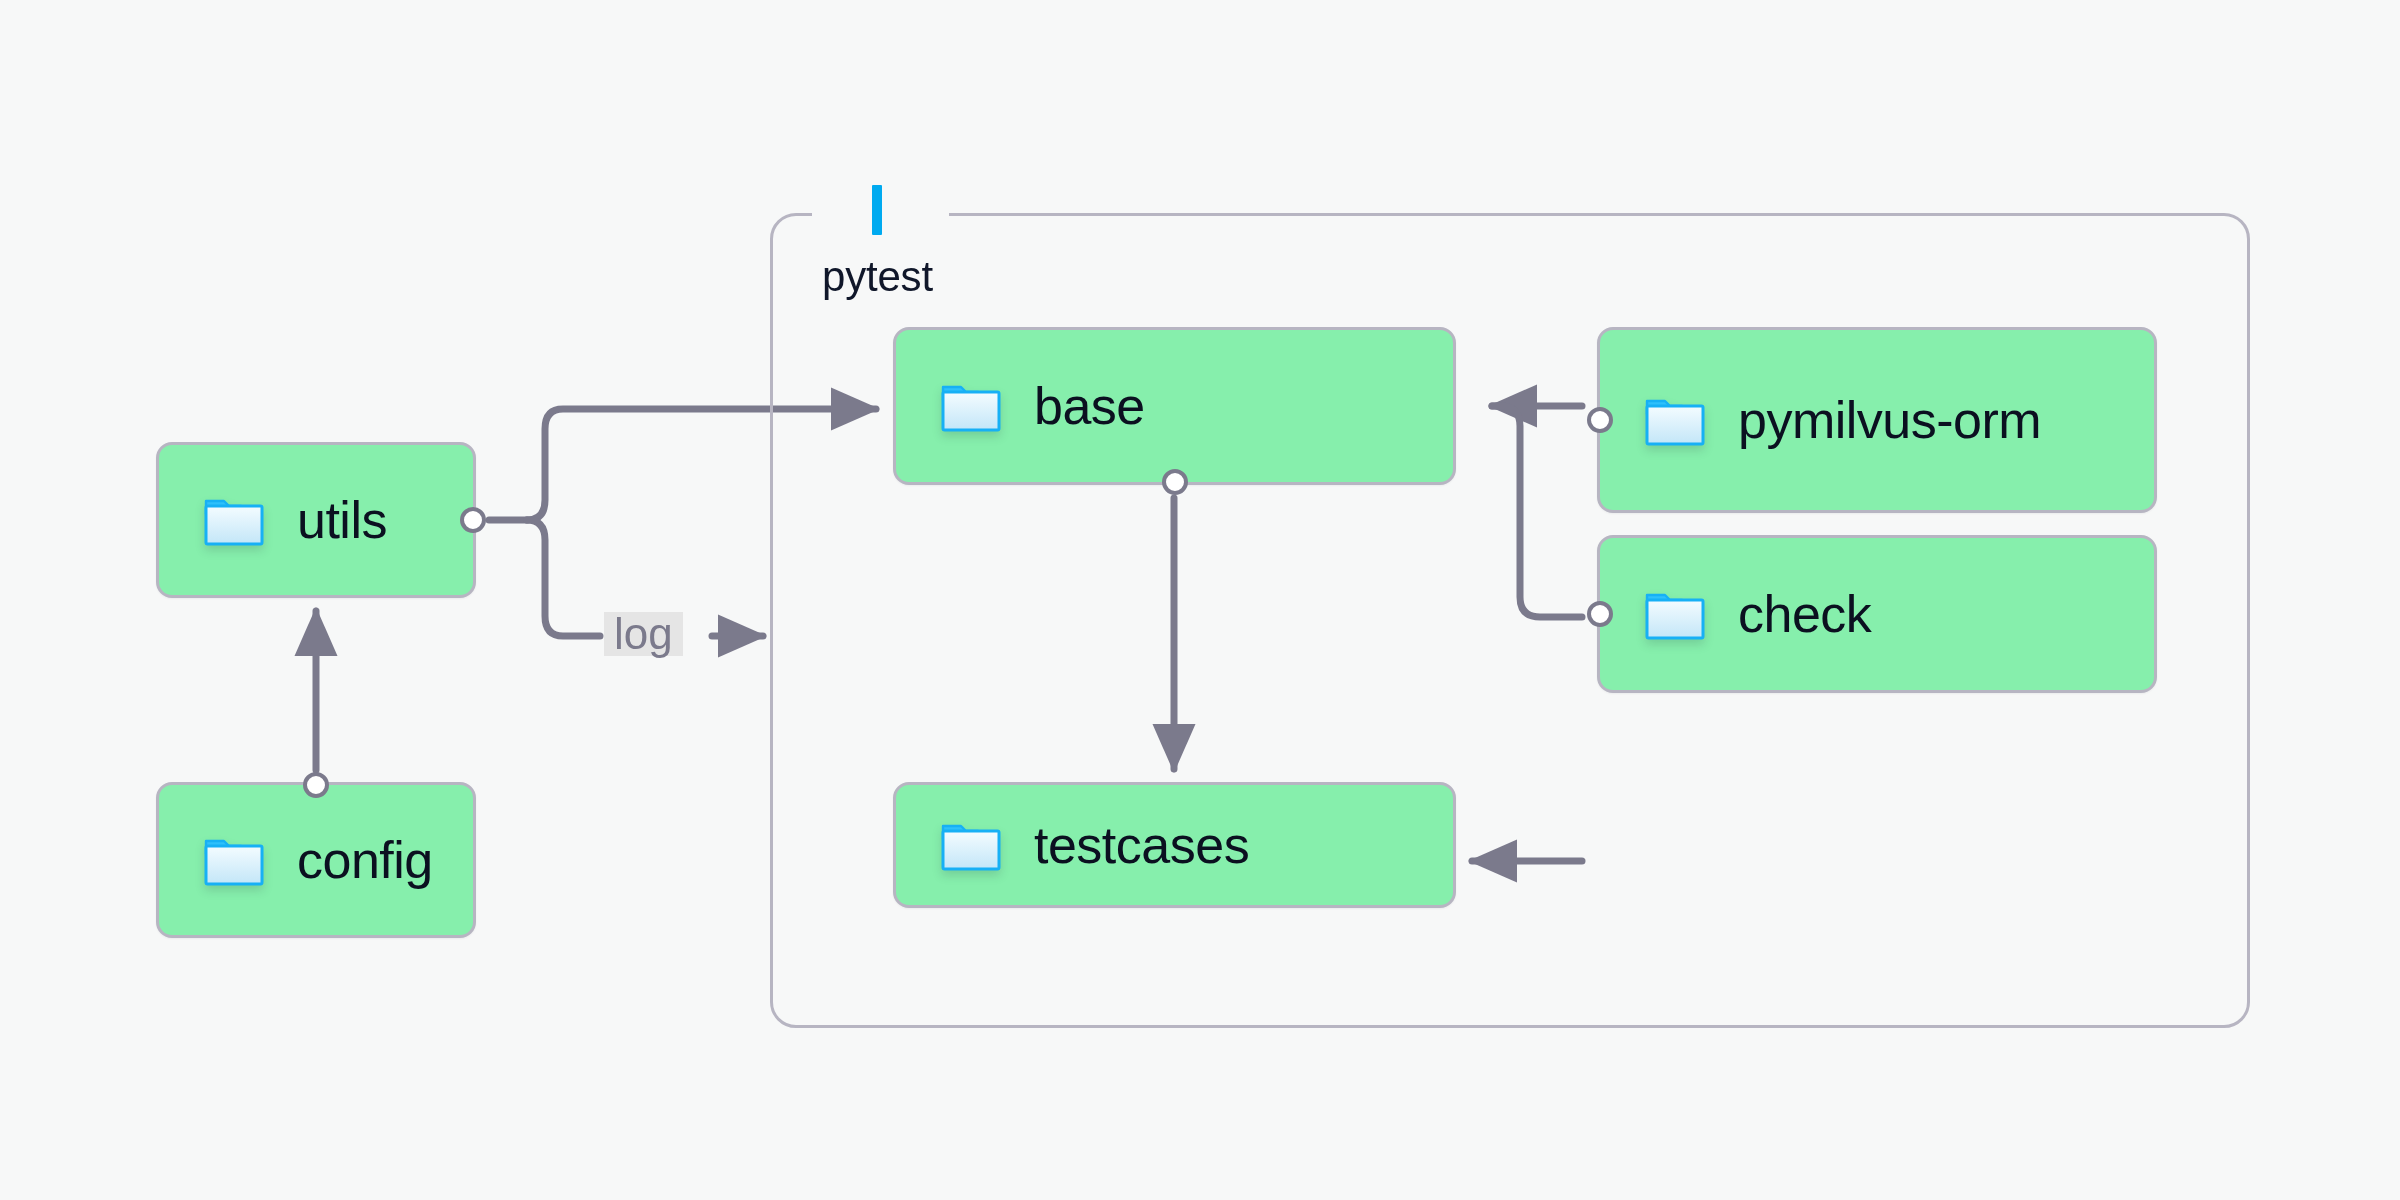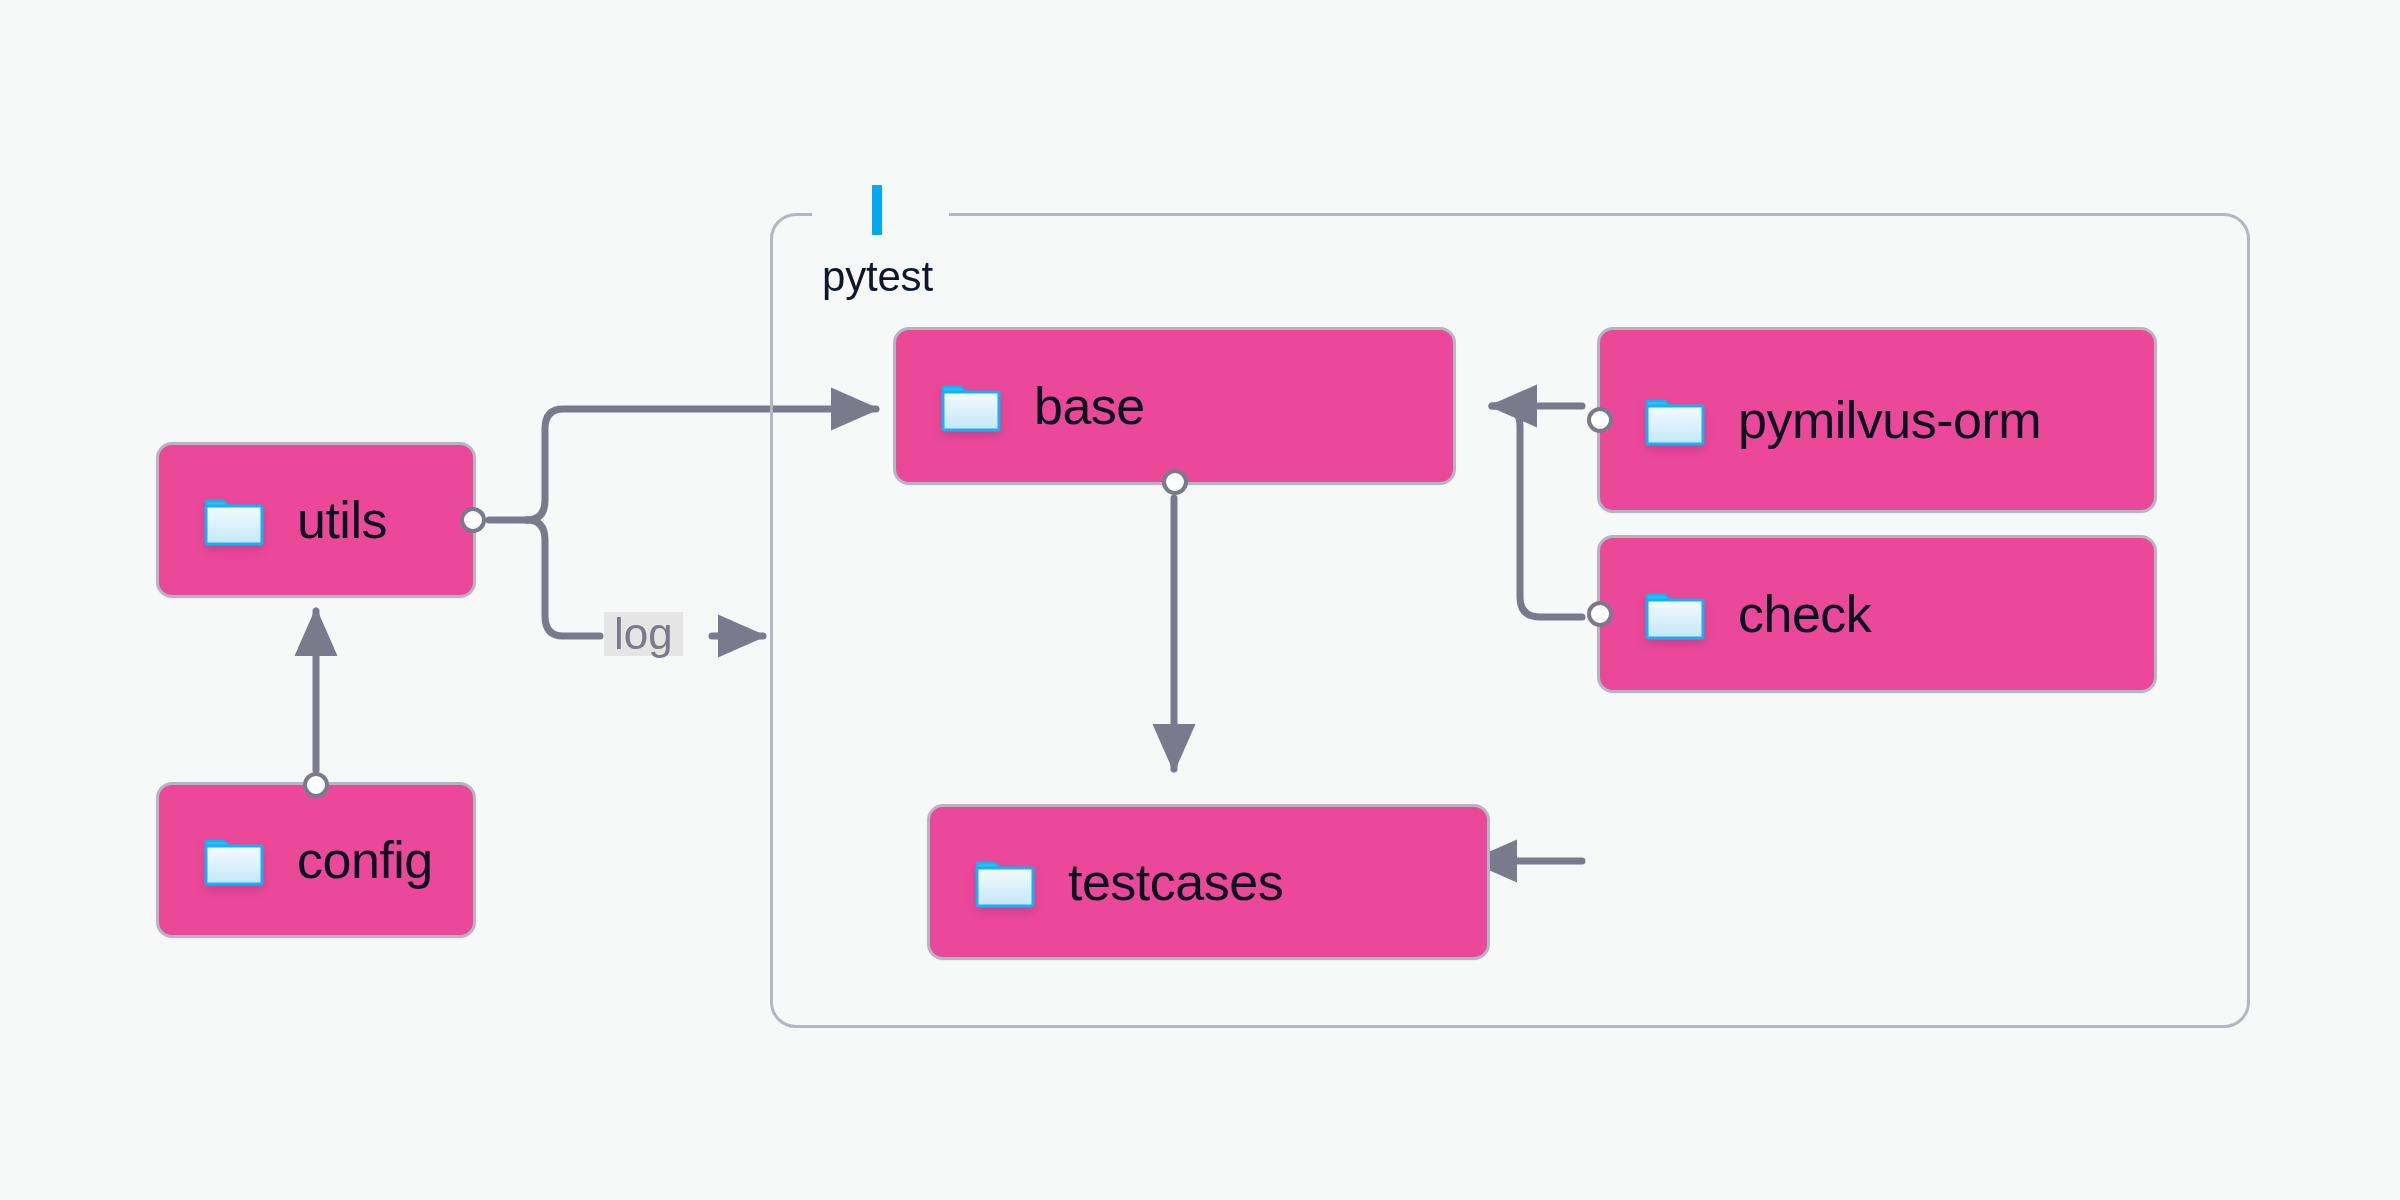--- a/index.html
+++ b/index.html
@@ -58,21 +58,21 @@
     font-size: 42px;
     color: #10172a;
     letter-spacing: -0.2px;
     white-space: nowrap;
   }
 
   
   .node {
     position: absolute;
     box-sizing: border-box;
-    background: #ec4899;
+    background: #86efac;
     border: 3px solid #b7b5c2;
     border-radius: 16px;
     display: flex;
     align-items: center;
     padding-left: 44px;
     gap: 32px;
     box-shadow: 0 1px 2px rgba(16,23,42,0.05);
   }
   .node-label {
     font-size: 52px;
@@ -188,21 +188,21 @@
     <span class="folder-icon">
       <svg viewBox="0 0 62 56" width="62" height="56" xmlns="http://www.w3.org/2000/svg">
         <path d="M3 9 h18 l5 5 h12 v8 H3 z" fill="#2ec0fb" stroke="#17b0f5" stroke-width="2.4" stroke-linejoin="round"></path>
         <rect x="3" y="14" width="56" height="38" rx="1.5" fill="url(#folderGrad)" stroke="#17b0f5" stroke-width="3"></rect>
       </svg>
     </span>
     <span class="node-label">base</span>
     <span class="handle" style="left:50%; bottom:-13px; transform:translateX(-50%);"></span>
   </div>
 
-  <div class="node" style="left:893px; top:804px; width:563px; height:156px;margin-left:34px;">
+  <div class="node" style="left:893px; top:782px; width:563px; height:126px;">
     <span class="folder-icon">
       <svg viewBox="0 0 62 56" width="62" height="56" xmlns="http://www.w3.org/2000/svg">
         <path d="M3 9 h18 l5 5 h12 v8 H3 z" fill="#2ec0fb" stroke="#17b0f5" stroke-width="2.4" stroke-linejoin="round"></path>
         <rect x="3" y="14" width="56" height="38" rx="1.5" fill="url(#folderGrad)" stroke="#17b0f5" stroke-width="3"></rect>
       </svg>
     </span>
     <span class="node-label">testcases</span>
   </div>
 
   <div class="node" style="left:1597px; top:327px; width:560px; height:186px;">

